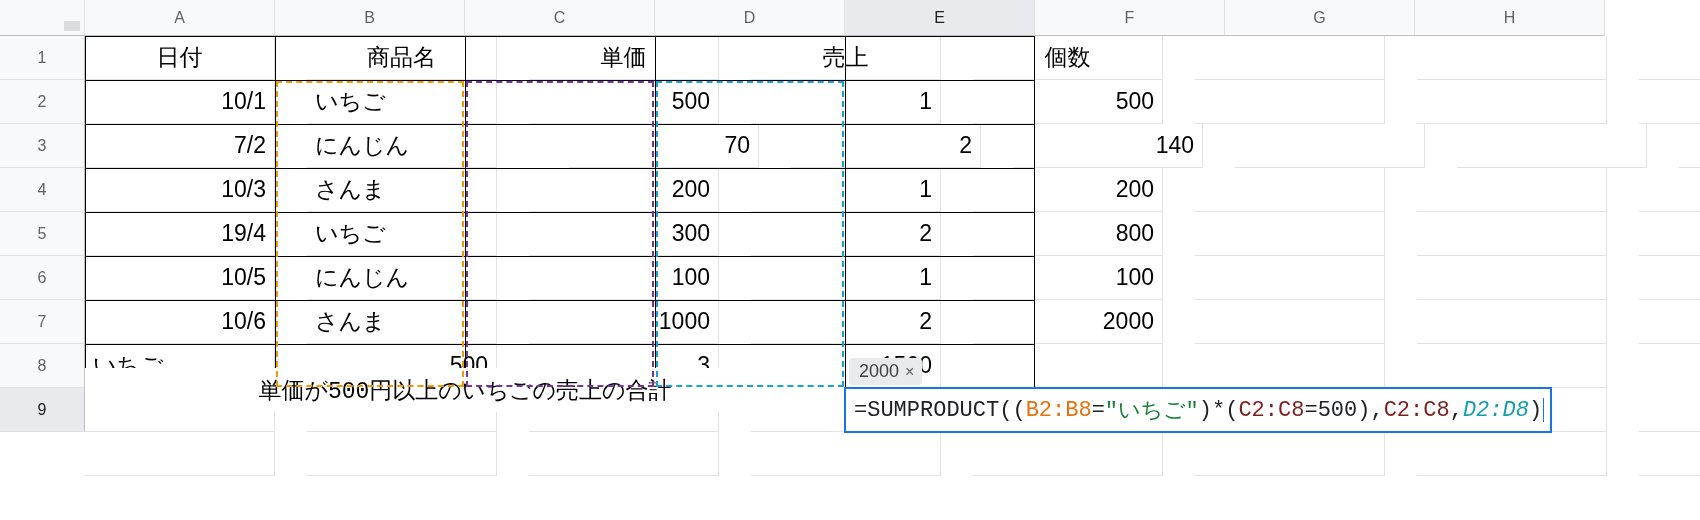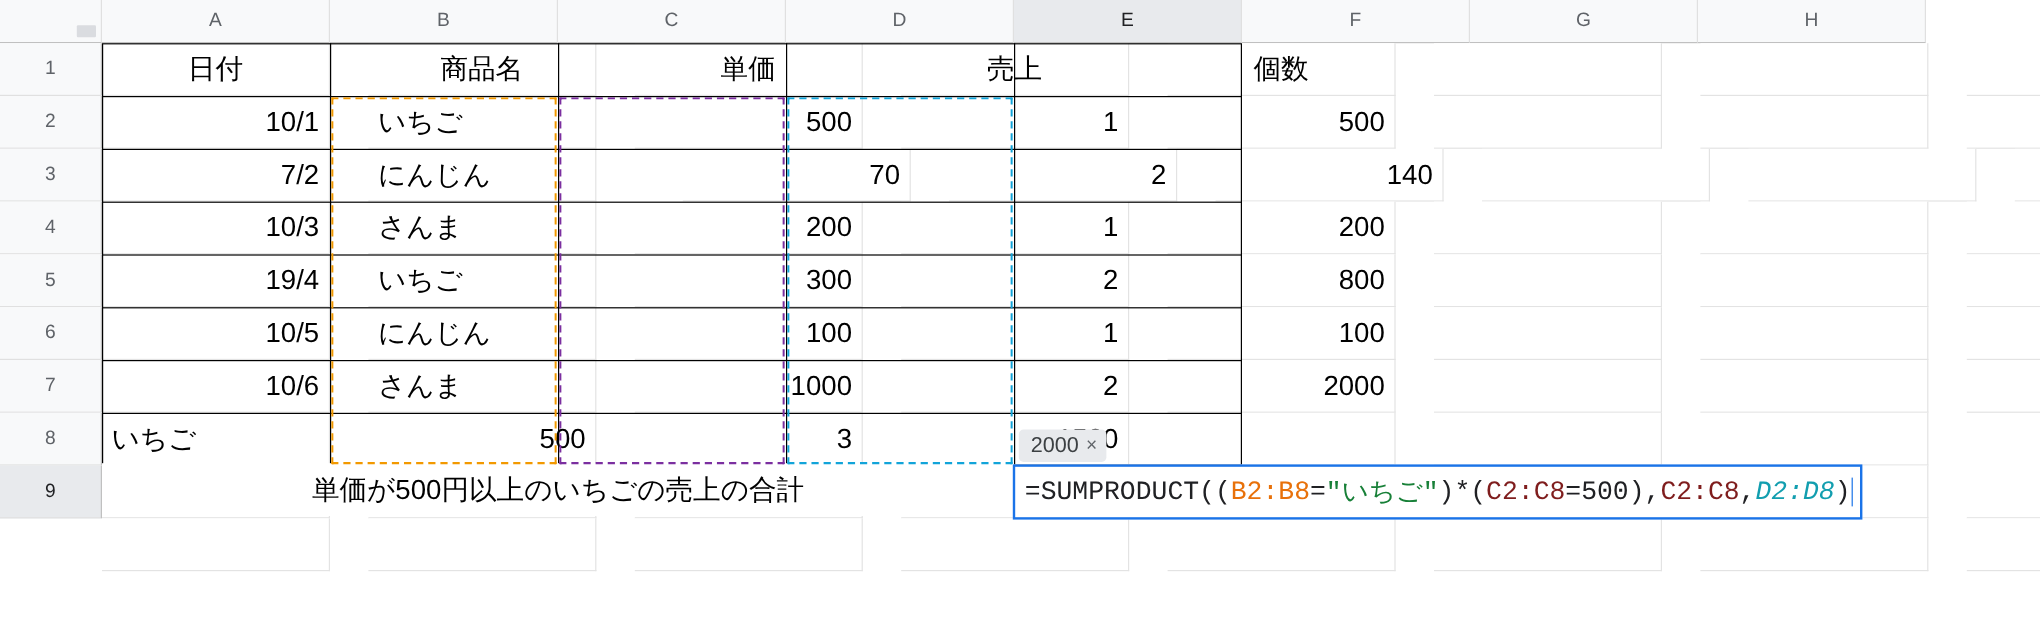--- a/index.html
+++ b/index.html
@@ -315,21 +315,21 @@
       <div class="tbl-inner-v" style="left: 844.5px; top: 36px; width: 1px; height: 352px;"></div>
       <div class="tbl-inner-h" style="left: 85px; top: 79.5px; height: 1px; width: 950px;"></div>
       <div class="tbl-inner-h" style="left: 85px; top: 123.5px; height: 1px; width: 950px;"></div>
       <div class="tbl-inner-h" style="left: 85px; top: 167.5px; height: 1px; width: 950px;"></div>
       <div class="tbl-inner-h" style="left: 85px; top: 211.5px; height: 1px; width: 950px;"></div>
       <div class="tbl-inner-h" style="left: 85px; top: 255.5px; height: 1px; width: 950px;"></div>
       <div class="tbl-inner-h" style="left: 85px; top: 299.5px; height: 1px; width: 950px;"></div>
       <div class="tbl-inner-h" style="left: 85px; top: 343.5px; height: 1px; width: 950px;"></div>
     </div>
 
-  <div class="merged-label" id="merged9" style="left: 85px; top: 386px; width: 760px; height: 44px;">
+  <div class="merged-label" id="merged9" style="left: 85px; top: 368px; width: 760px; height: 44px; font-family: Liberation Mono, monospace;">
     <span>単価が500円以上のいちごの売上の合計</span>
   </div>
 
   <div class="range orange" id="rng-b" style="left: 276px; top: 81px; width: 188px; height: 306px;"></div>
   <div class="range purple" id="rng-c" style="left: 466px; top: 81px; width: 188px; height: 306px;"></div>
   <div class="range cyan" id="rng-d" style="left: 656px; top: 81px; width: 188px; height: 306px;"></div>
 
   <div class="preview" id="preview" style="left: 849px; top: 358px;">
     <span>2000</span>
     <span class="x">×</span>

